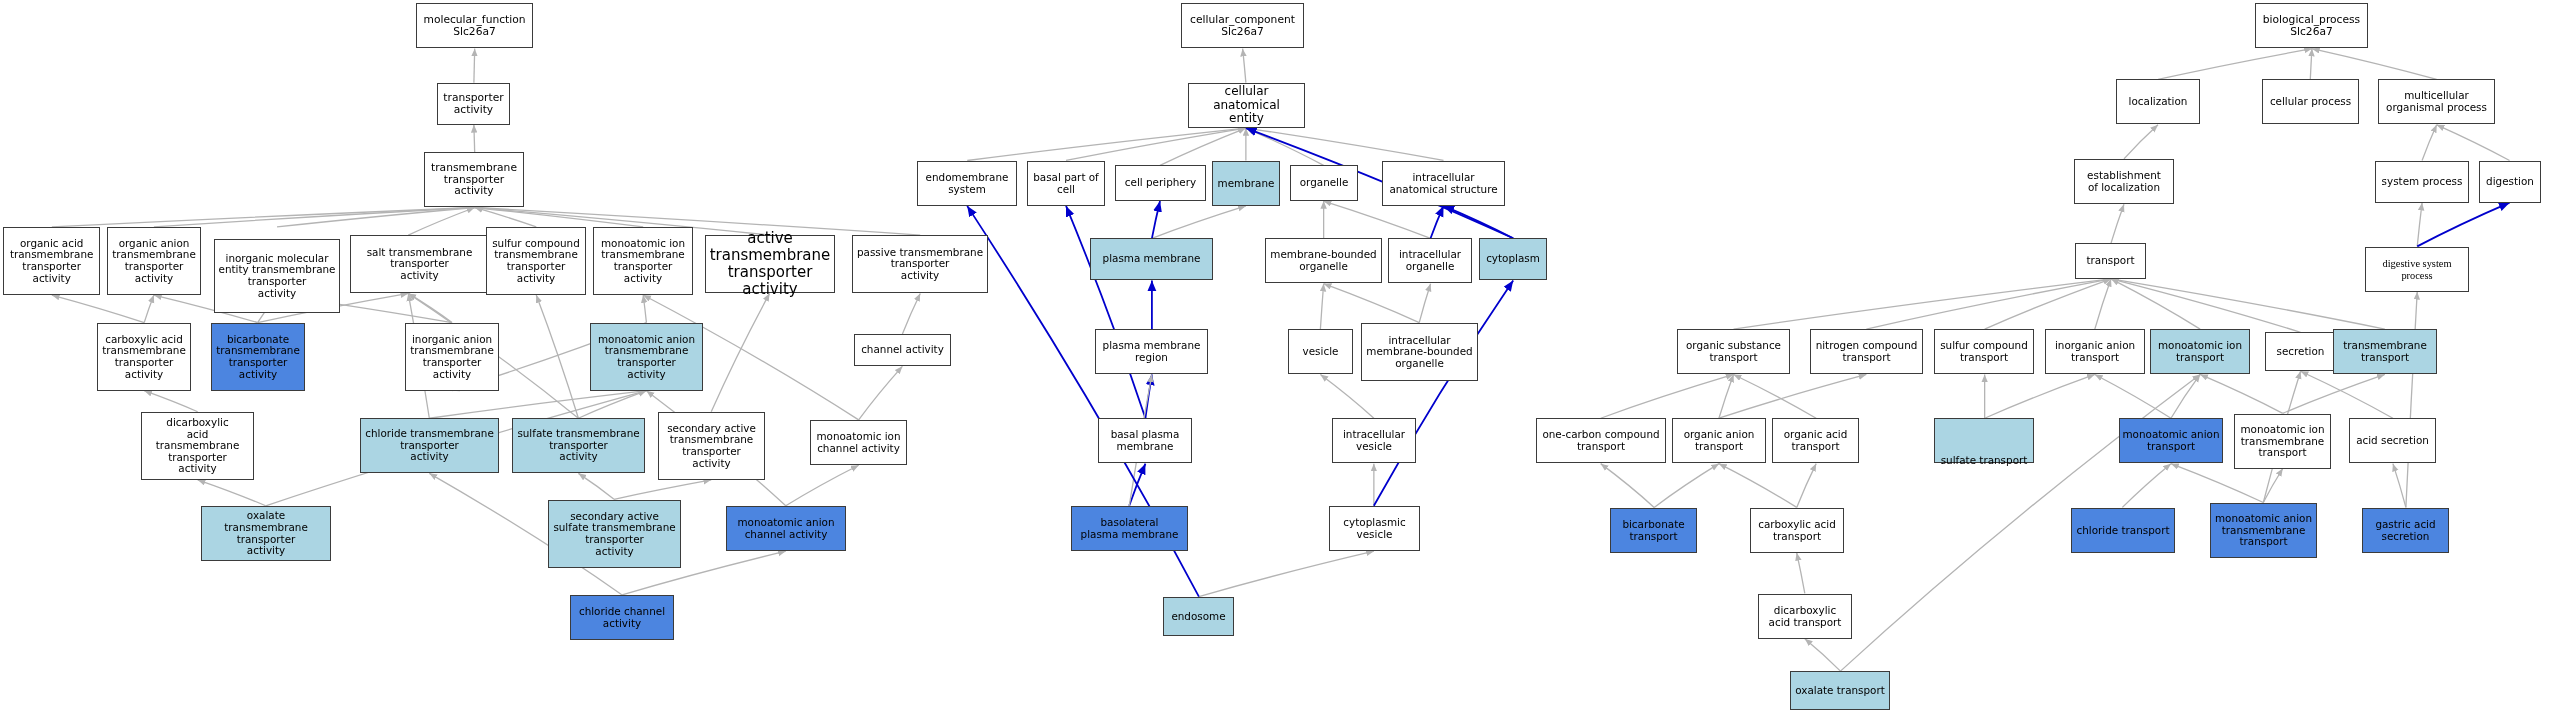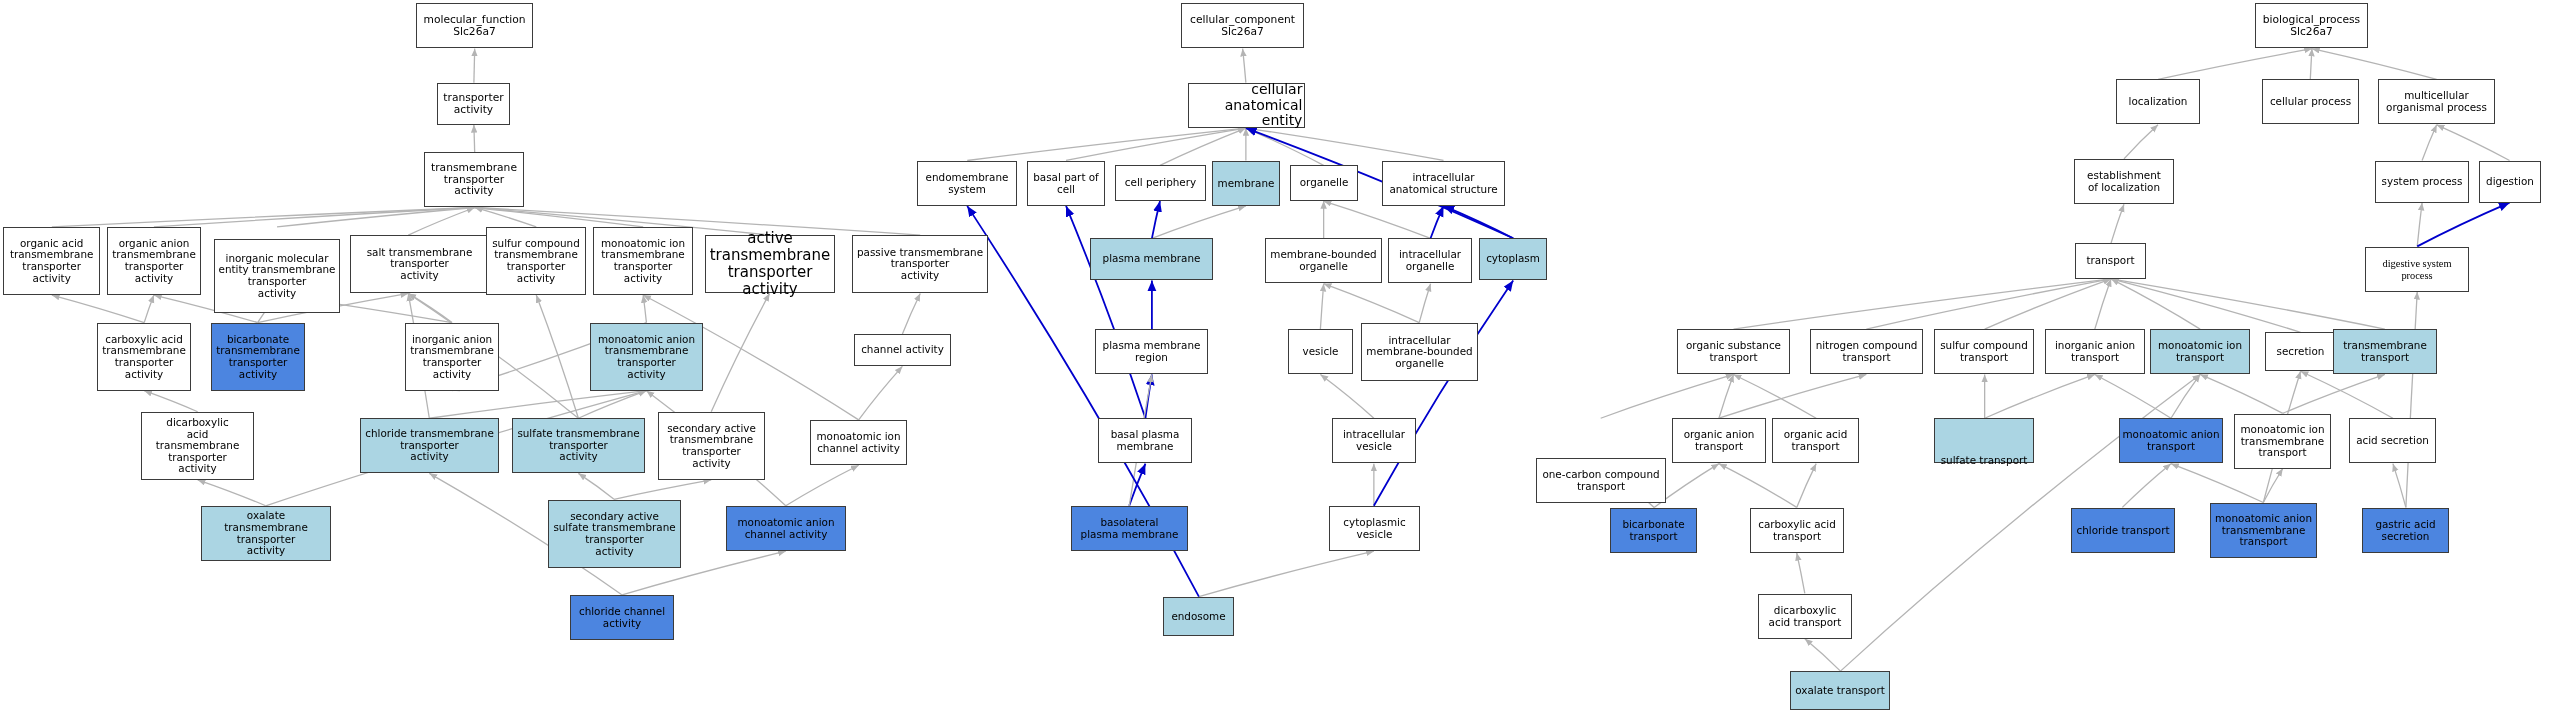--- a/index.html
+++ b/index.html
@@ -262,21 +262,21 @@
       </div>
       <div class="node fill-blue" style="left: 570px; top: 595px; width: 104px; height: 45px;">
         <span style="font-size: 10.4px;">chloride channel
 activity</span>
       </div>
       <div class="node" style="left: 1181px; top: 3.2px; width: 123px; height: 45px;">
         <span style="font-size: 10.7px;">cellular_component
 Slc26a7</span>
       </div>
       <div class="node" style="left: 1188px; top: 83px; width: 117px; height: 45px;">
-        <span style="font-size: 14px; text-align: right;">cellular anatomical
+        <span style="font-size: 12px;">cellular anatomical
 entity</span>
       </div>
       <div class="node" style="left: 917px; top: 161px; width: 100px; height: 45px;">
         <span style="font-size: 10.4px;">endomembrane
 system</span>
       </div>
       <div class="node" style="left: 1027px; top: 161px; width: 78px; height: 45px;">
         <span style="font-size: 10.4px;">basal part of
 cell</span>
       </div>
@@ -389,21 +389,21 @@
         <span style="font-size: 10.4px;">monoatomic ion
 transport</span>
       </div>
       <div class="node" style="left: 2265px; top: 332px; width: 71px; height: 39px;">
         <span style="font-size: 10.4px;">secretion</span>
       </div>
       <div class="node fill-lblue" style="left: 2333px; top: 329px; width: 104px; height: 45px;">
         <span style="font-size: 10.4px;">transmembrane
 transport</span>
       </div>
-      <div class="node" style="left: 1536px; top: 418px; width: 130px; height: 45px; margin-top: 40px;">
+      <div class="node" style="left: 1536px; top: 418px; width: 130px; height: 45px;">
         <span style="font-size: 10.4px;">one-carbon compound
 transport</span>
       </div>
       <div class="node" style="left: 1672px; top: 418px; width: 94px; height: 45px;">
         <span style="font-size: 10.4px;">organic anion
 transport</span>
       </div>
       <div class="node" style="left: 1772px; top: 418px; width: 87px; height: 45px;">
         <span style="font-size: 10.4px;">organic acid
 transport</span>

